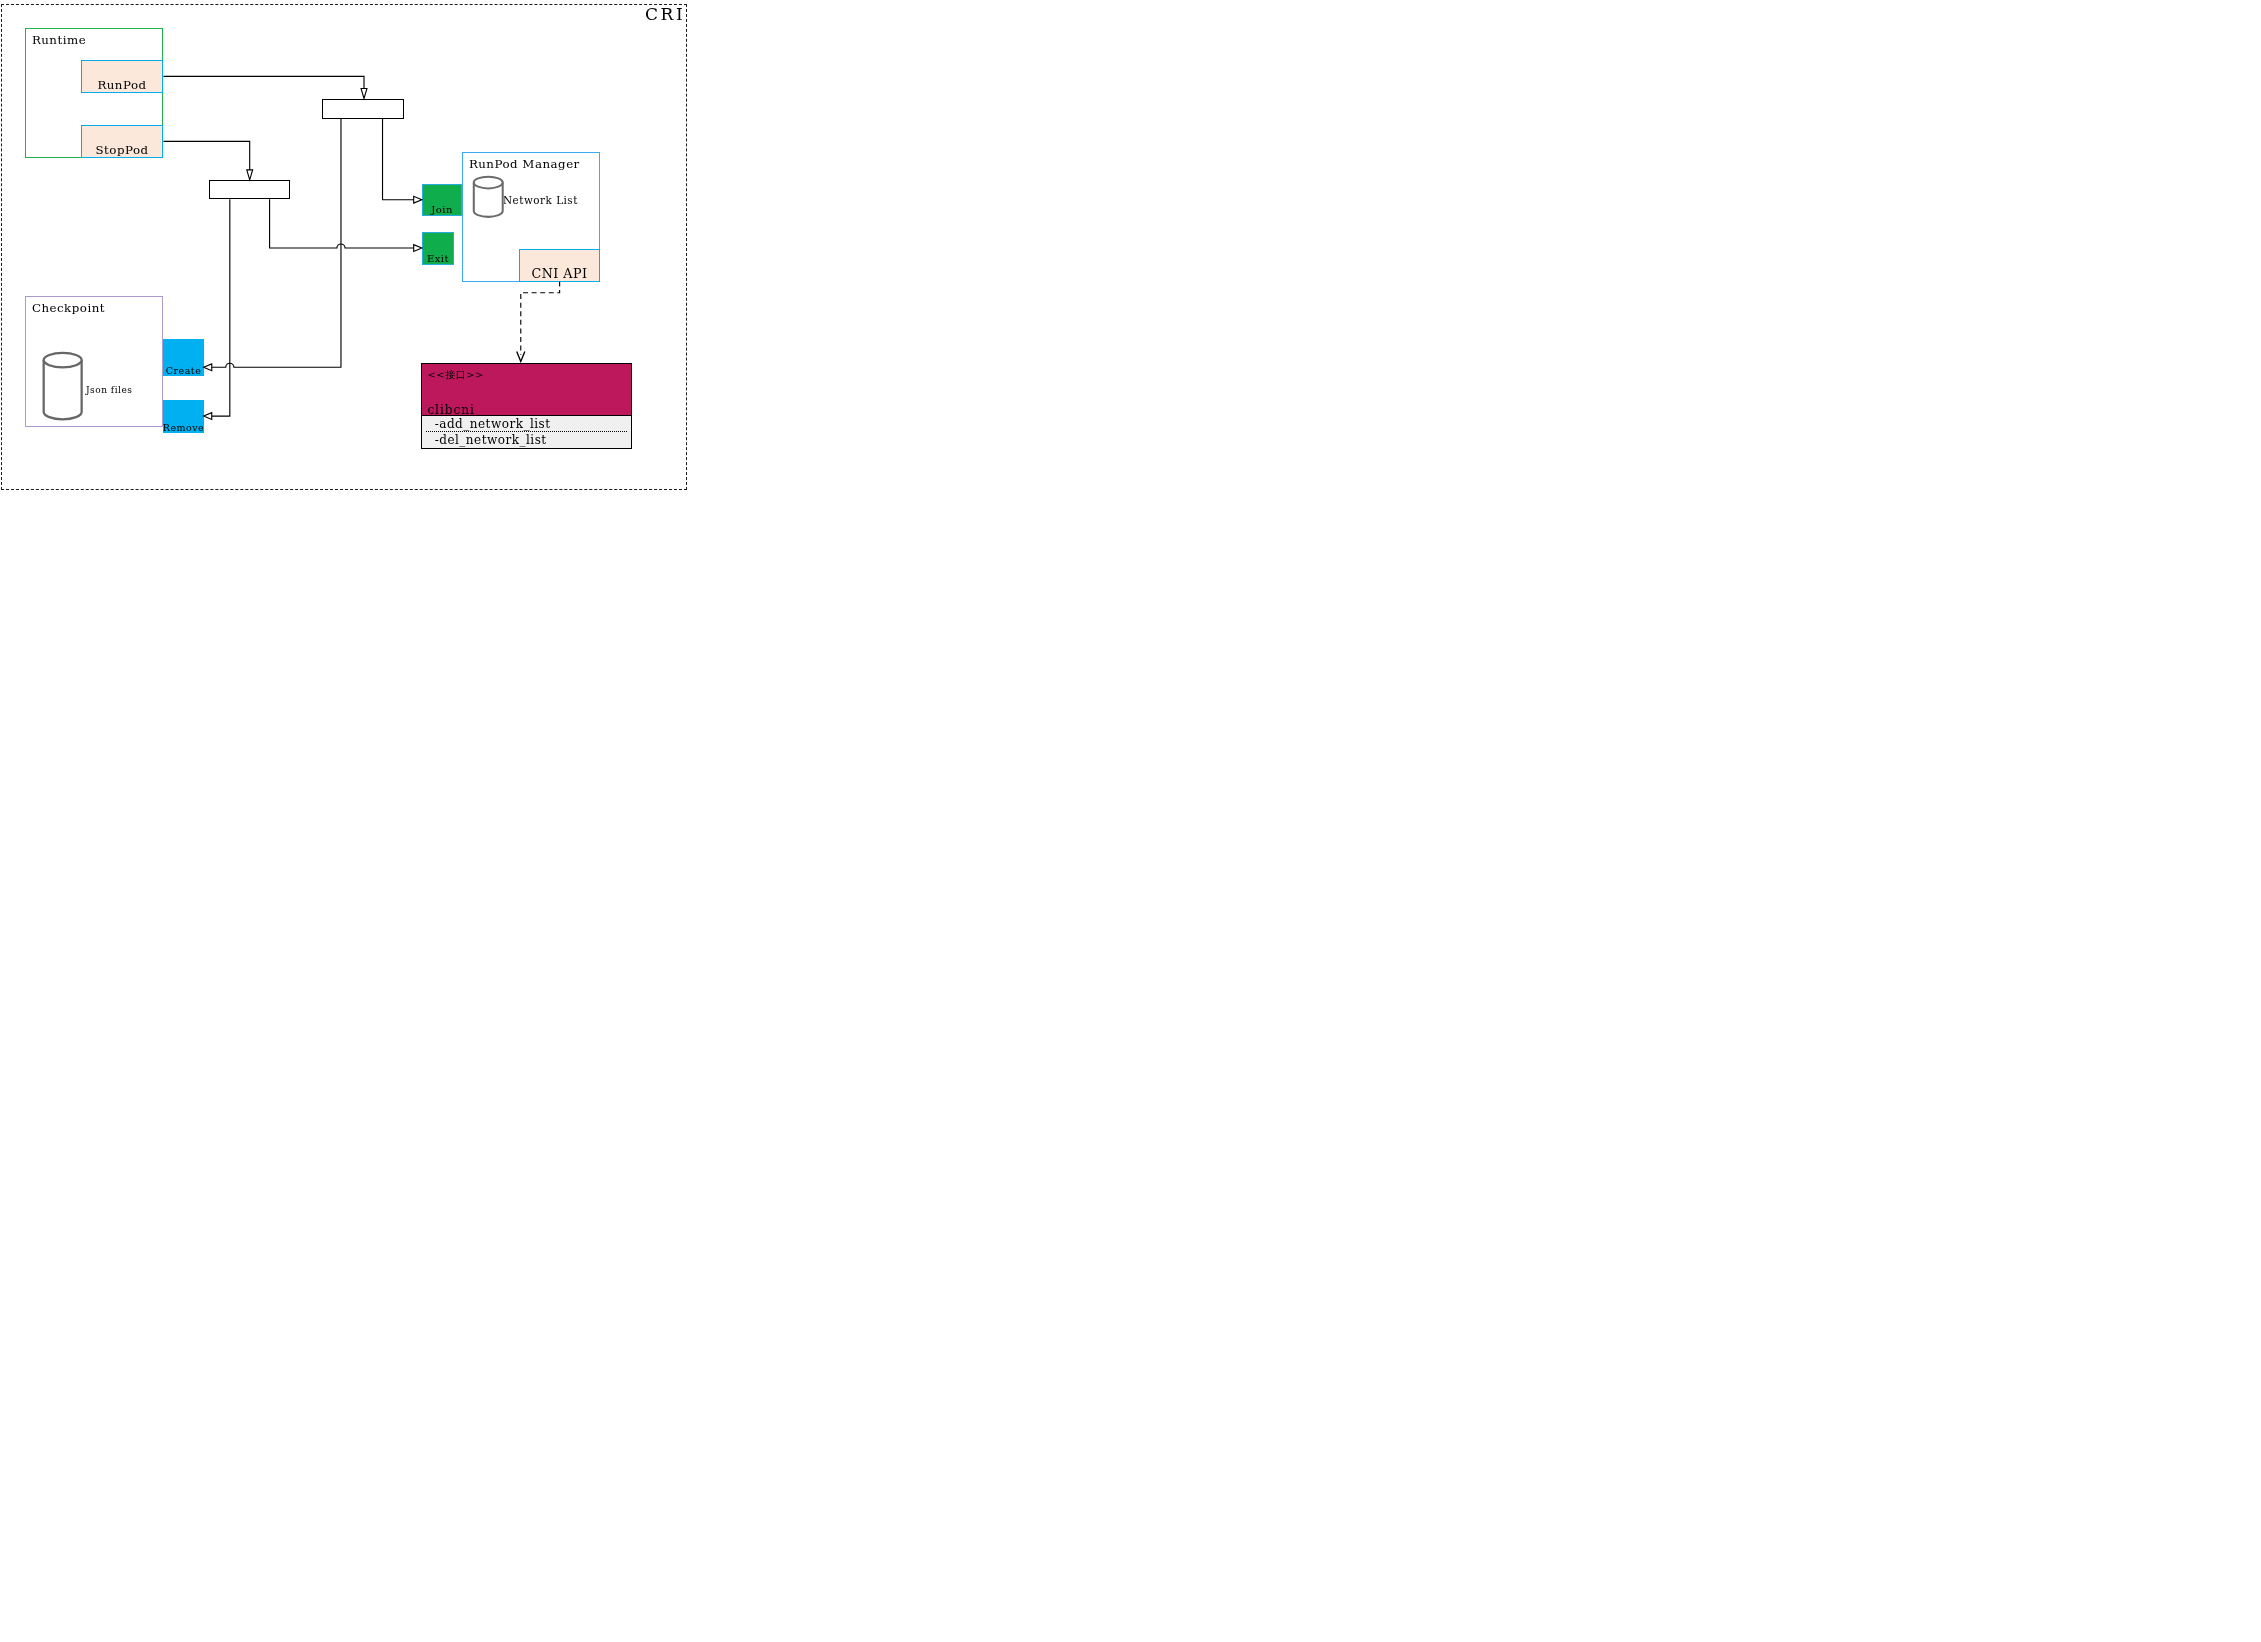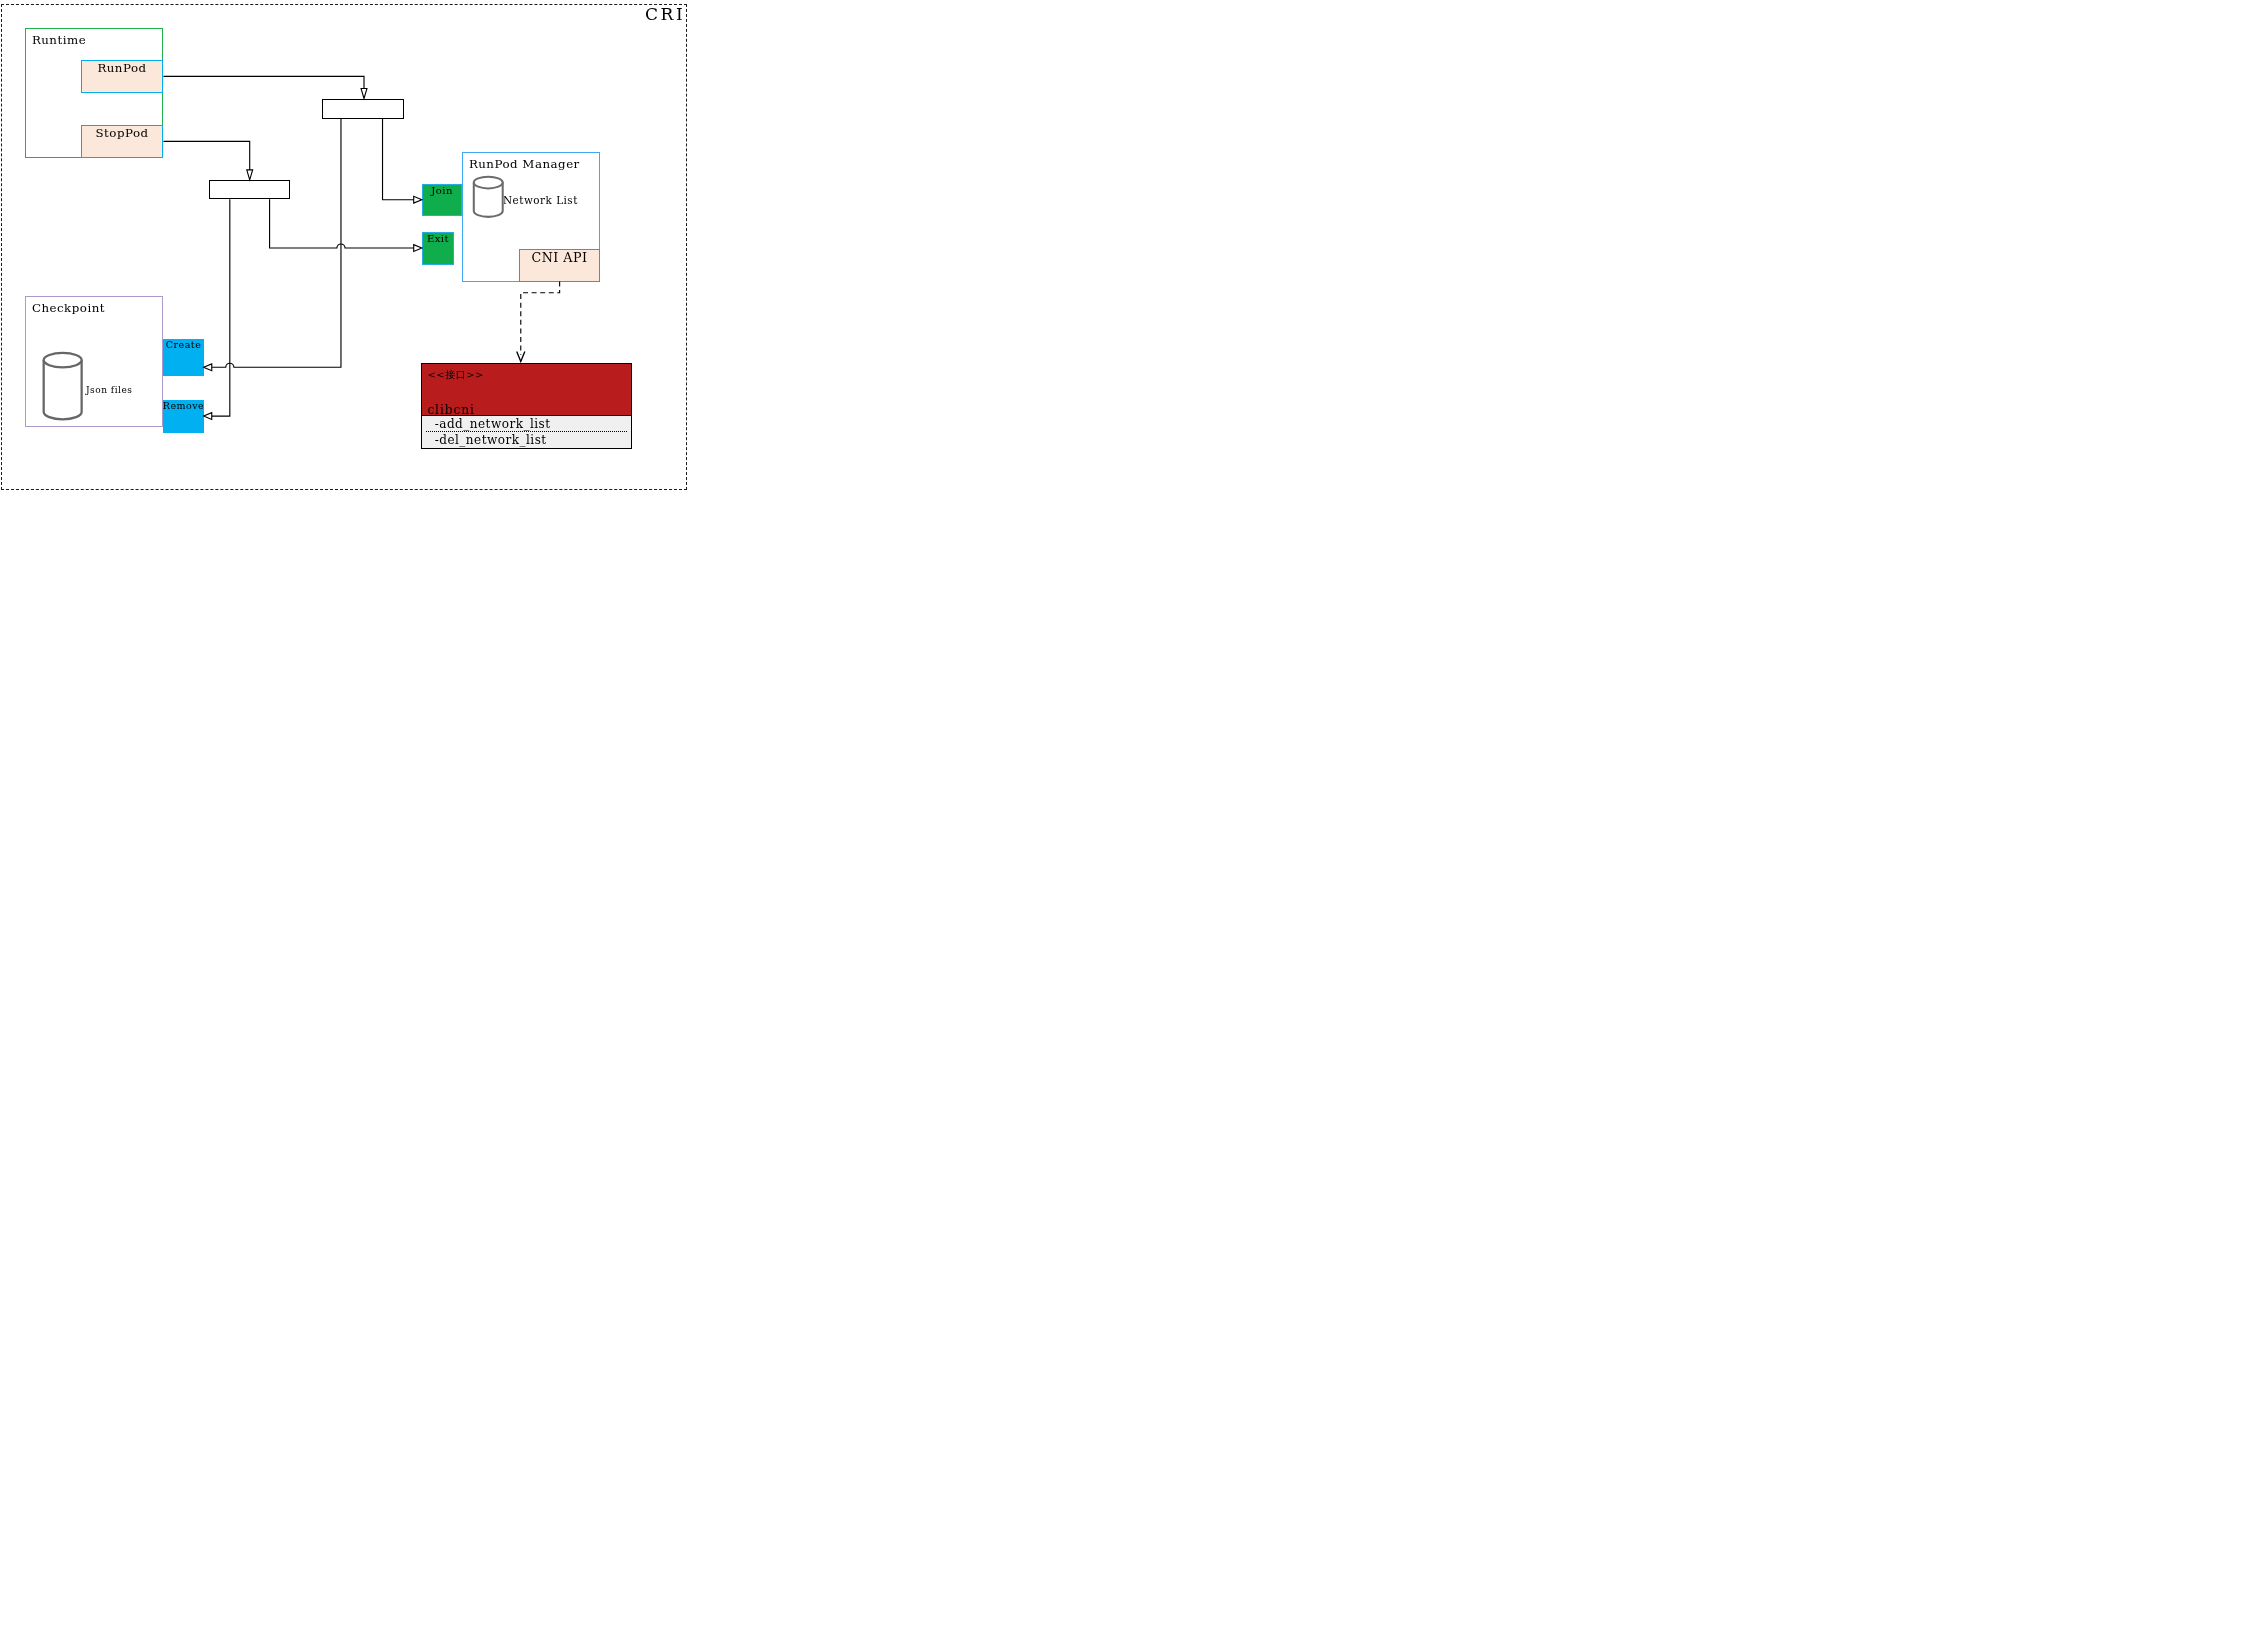--- a/index.html
+++ b/index.html
@@ -2,21 +2,21 @@
 <html style="font-size:7.2px"><head>
 <meta charset="utf-8">
 <style>
   html,body{margin:0;padding:0;background:#ffffff;}
   body{width:700px;height:492px;position:relative;overflow:hidden;
        font-family:"DejaVu Serif", serif;color:#000;}
   .page-border{position:absolute;left:1.4px;top:3.6px;right:12.7px;bottom:1.8px;
        border:0.9px dashed #1a1a1a;pointer-events:none;}
   .abs{position:absolute;box-sizing:border-box;}
   .group-label{position:absolute;left:5.9px;top:3.6px;font-size:11.8px;letter-spacing:0.5px;white-space:nowrap;}
-  .fillbox{display:flex;align-items:flex-start;justify-content:center;
+  .fillbox{display:flex;align-items:flex-end;justify-content:center;
        font-size:11.8px;letter-spacing:0.5px;}
   
   .runtime-box{left:25px;top:28px;width:138px;height:130px;border:0.9px solid #22B14C;background:#fff;}
   .nm-box{left:462px;top:152px;width:138px;height:130px;border:0.9px solid #3FA9F5;background:#fff;}
   .checkpoint-box{left:25px;top:296px;width:138px;height:131px;border:0.9px solid #AB9ACB;background:#fff;}
   
   .peach{background:#FCE8DB;border:0.9px solid #00AEEF;}
   .runpod{left:81px;top:60px;width:82px;height:33px;}
   .stoppod{left:81px;top:125px;width:82px;height:33px;}
   .cni{left:519px;top:249px;width:81px;height:33px;font-size:12.7px;}
@@ -27,21 +27,21 @@
   
   .greenbox{background:#0FAD4C;border:0.9px solid #29ABE2;font-size:10px;}
   .join{left:422px;top:184px;width:40px;height:32px;}
   .exit{left:422px;top:232px;width:32px;height:33px;}
   
   .bluebox{background:#00B0F0;border:none;font-size:9.5px;}
   .create{left:163px;top:339px;width:41px;height:37px;}
   .remove{left:163px;top:400px;width:41px;height:33px;}
   
   .clibcni{left:421px;top:363px;width:211px;height:86px;border:1.4px solid #000;background:#fff;display:flex;flex-direction:column;}
-  .clibcni-head{height:47px;padding:3.6px 0 0 5.4px;background:#b91c1c;}
+  .clibcni-head{height:47px;padding:3.6px 0 0 5.4px;background:#be185d;}
   .stereotype{font-size:10px;letter-spacing:0.5px;}
   .class-name{font-size:12.2px;letter-spacing:0.9px;margin-top:21px;}
   .clibcni-attrs{flex:1;border-top:1.4px solid #000;background:#F0F0F0;
        display:flex;flex-direction:column;justify-content:space-around;padding:0.9px 2.7px;}
   .attr{font-size:12px;letter-spacing:0.5px;padding-left:10px;}
   .attr-divider{border:none;border-top:1.4px dotted #000;margin:0 0.9px;}
   
   .cri-title{right:14.5px;top:3.6px;font-size:17px;letter-spacing:2.7px;color:#000000;}
   .nm-datastore-label{left:503px;top:194px;font-size:10.4px;letter-spacing:0.5px;white-space:nowrap;}
   .cp-datastore-label{left:86px;top:385px;font-size:9px;letter-spacing:0.5px;white-space:nowrap;}

